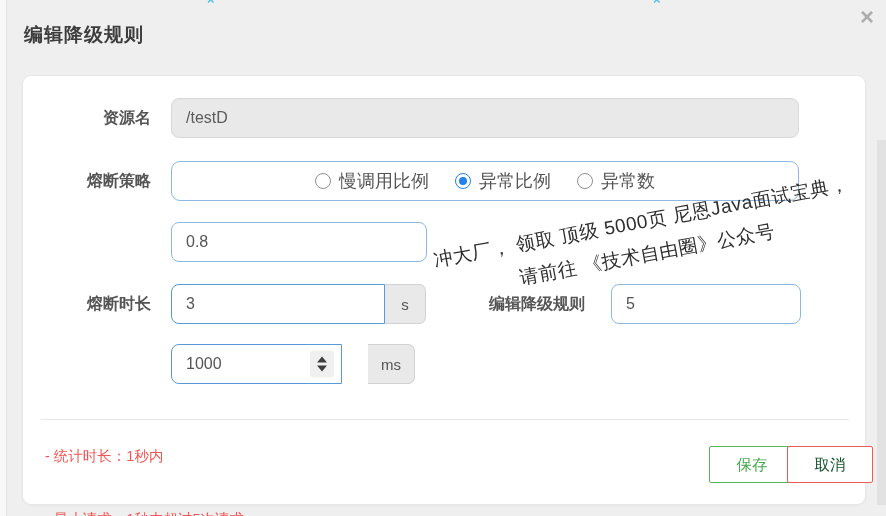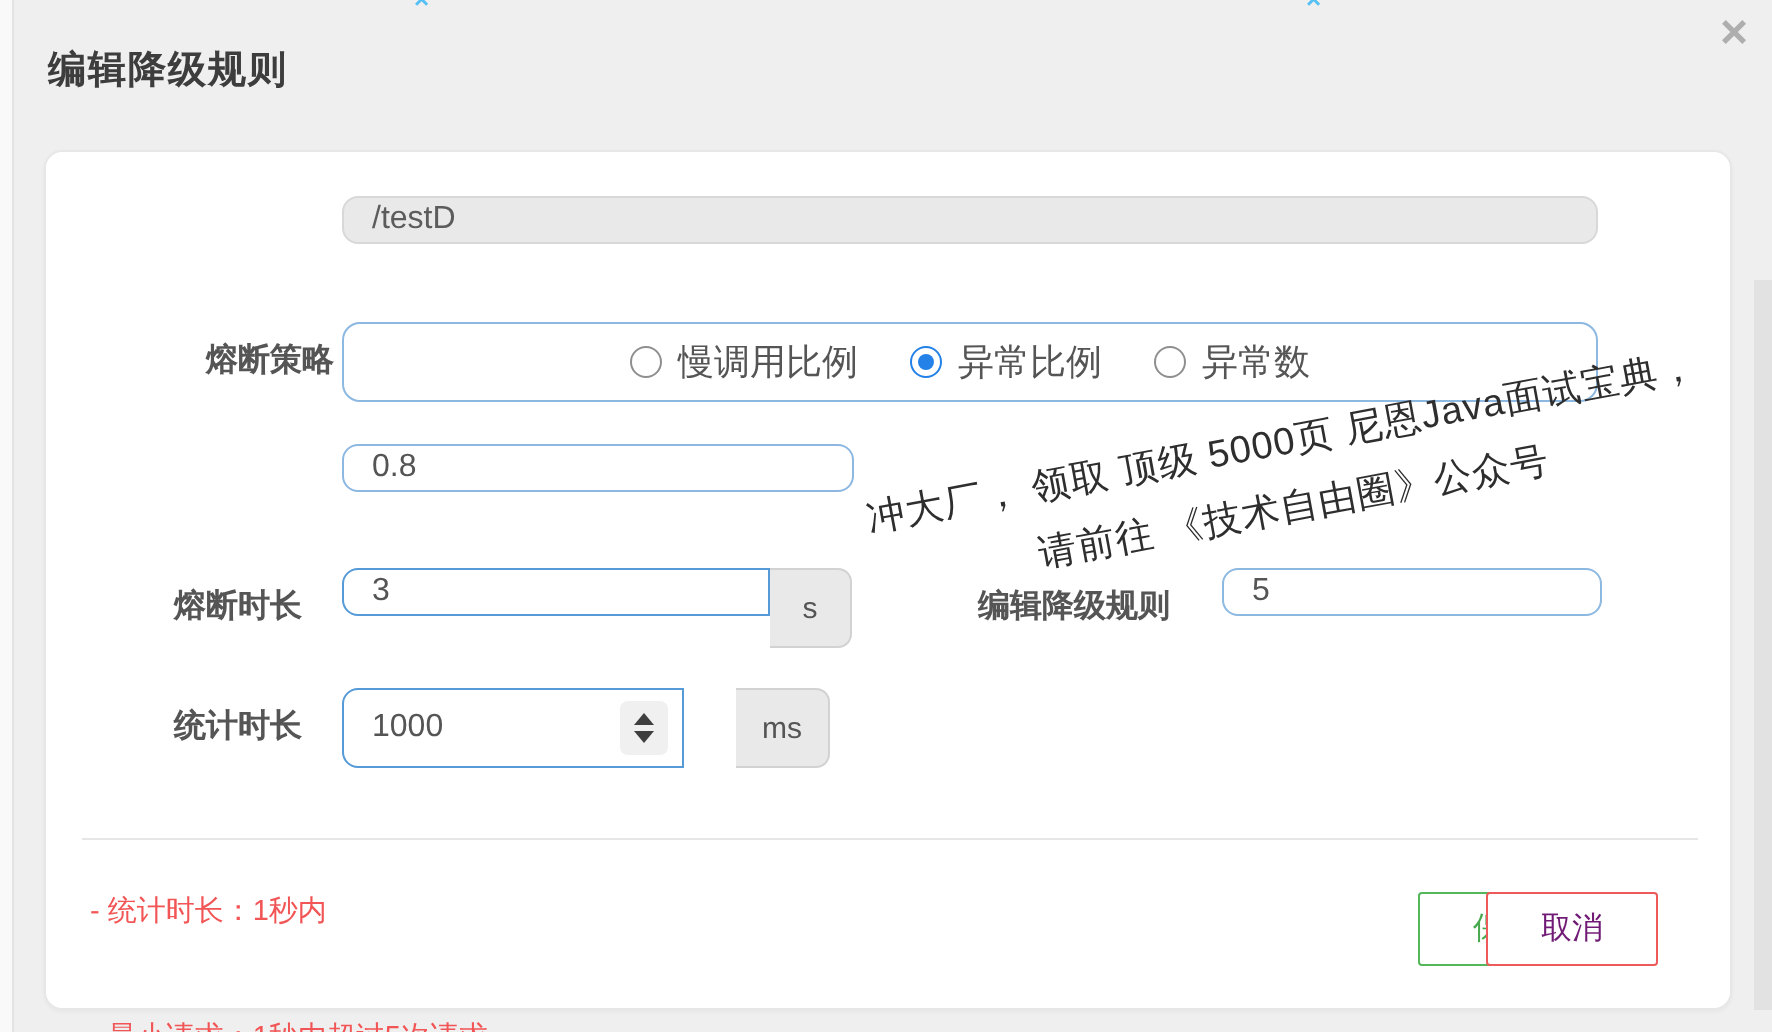--- a/index.html
+++ b/index.html
@@ -34,21 +34,21 @@
   .card{
     position:absolute; left:22px; top:75px; width:844px; height:430px;
     background:#ffffff; border:1px solid #e7e7e7; border-radius:9px;
     box-shadow:0 1px 2px rgba(0,0,0,0.04);
   }
   .flabel{
     position:absolute; left:0; width:128px; text-align:right;
     font-size:16px; font-weight:bold; color:#555; line-height:18px;
   }
   .ctl{
-    position:absolute; height:24px; background:#fff;
+    position:absolute; height:40px; background:#fff;
     border:1.5px solid #8cb8e2; border-radius:8px;
     font-size:16px; color:#555; padding:0 14px; outline:none;
   }
   .ctl.strong{ border-color:#569ad7; }
   .ctl.disabled{
     background:#e9e9e9; border:1px solid #d8d8d8; color:#5c5c5c;
   }
   .ctl.grouped{ border-radius:8px 0 0 8px; }
   .addon{
     position:absolute; height:40px; background:#e9e9e9;
@@ -94,21 +94,21 @@
   .notes{
     position:absolute; left:22px; top:328px; font-size:14.5px;
     color:#f25555; line-height:21px; white-space:pre;
   }
   .btn{
     position:absolute; top:370px; width:86px; height:37px; background:#fff;
     border-radius:2px; font-size:15.5px; text-align:center; line-height:35px;
     cursor:pointer;
   }
   .btn-save{ left:686px; border:1px solid #55b75b; color:#47a84d; }
-  .btn-cancel{ left:720px; border:1px solid #ee5a5a; color:#701a75; }
+  .btn-cancel{ left:764px; border:1px solid #ee5a5a; color:#14532d; }
   .watermark{
     position:absolute; left:403px; top:205px; width:482px;
     transform:rotate(-10.5deg);
     font-size:19px; line-height:33px; color:#2e2e2e; letter-spacing:0.5px;
     text-align:center; white-space:nowrap; pointer-events:none;
   }
 </style>
 </head>
 <body>
 
@@ -119,23 +119,24 @@
 <span class="edge-mark" style="left:653px; top:-7px;">×</span>
 <span class="edge-mark" style="left:-7px; top:113px;">×</span>
 <span class="edge-mark" style="left:-7px; top:235px;">×</span>
 <span class="edge-mark" style="left:-7px; top:344px;">×</span>
 
 <div class="dialog-title">编辑降级规则</div>
 <div class="close-btn">×</div>
 
 <div class="card">
 
+  <div class="flabel" style="top:33px;">资源名</div>
   <input class="ctl disabled" style="left: 148px; top: 22px; width: 628px;" readonly="" value="/testD">
 
-  <div class="flabel" style="top:96px;margin-left:16px;">熔断策略</div>
+  <div class="flabel" style="top:96px;">熔断策略</div>
   <div class="radio-box">
     <span class="radio-item">
       <span class="radio" data-checked="false"></span>
       <span>慢调用比例</span>
     </span>
     <span class="radio-item">
       <span class="radio" data-checked="true"></span>
       <span>异常比例</span>
     </span>
     <span class="radio-item">
@@ -146,21 +147,20 @@
 
   <input class="ctl" style="left: 148px; top: 146px; width: 256px;" value="0.8">
 
   <div class="flabel" style="top:219px;">熔断时长</div>
   <input class="ctl strong grouped" style="left: 148px; top: 208px; width: 214px;" value="3">
   <div class="addon" style="left:362px; top:208px; width:41px;">s</div>
 
   <div class="flabel" style="left:432px; top:219px; width:130px;">编辑降级规则</div>
   <input class="ctl" style="left: 588px; top: 208px; width: 190px;" value="5">
 
-  <div class="flabel" style="top:279px;">统计时长</div>
   <div class="num-wrap">
     <span>1000</span>
     <span class="spinner">
       <span class="tri-up"></span>
       <span class="tri-down"></span>
     </span>
   </div>
   <div class="addon" style="left:345px; top:268px; width:47px;">ms</div>
 
   <div class="divider"></div>

